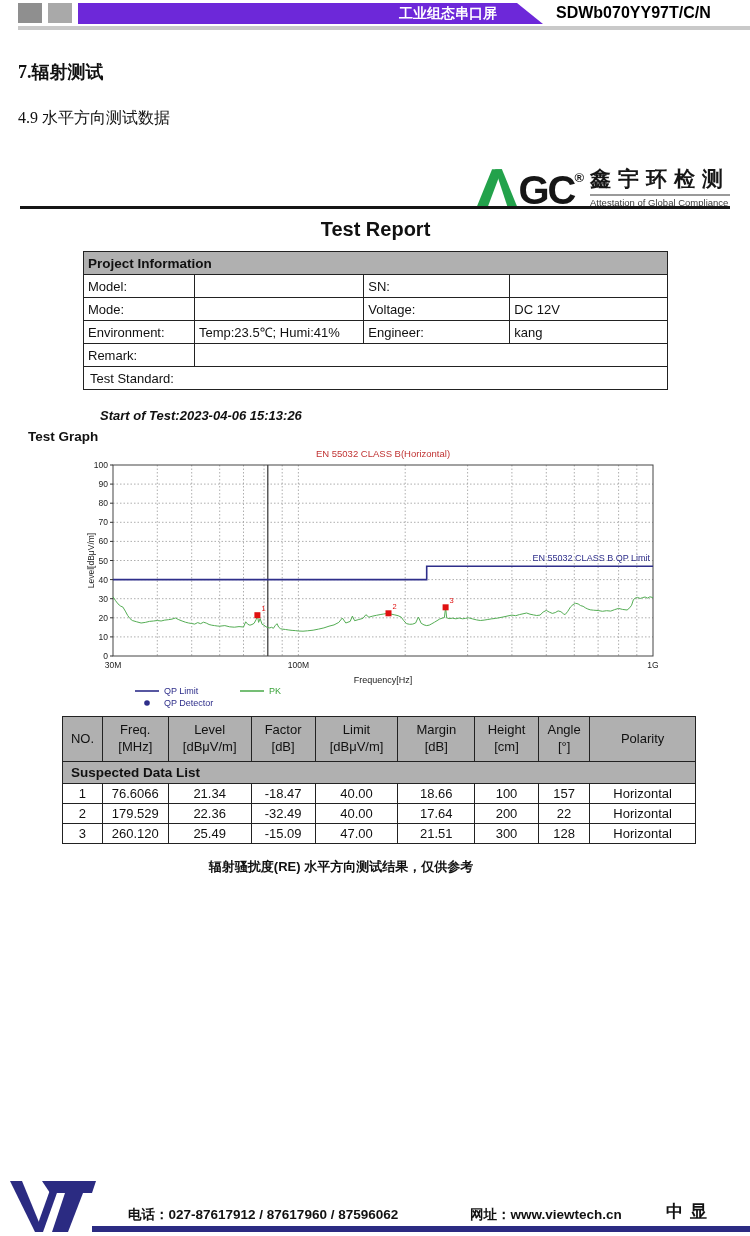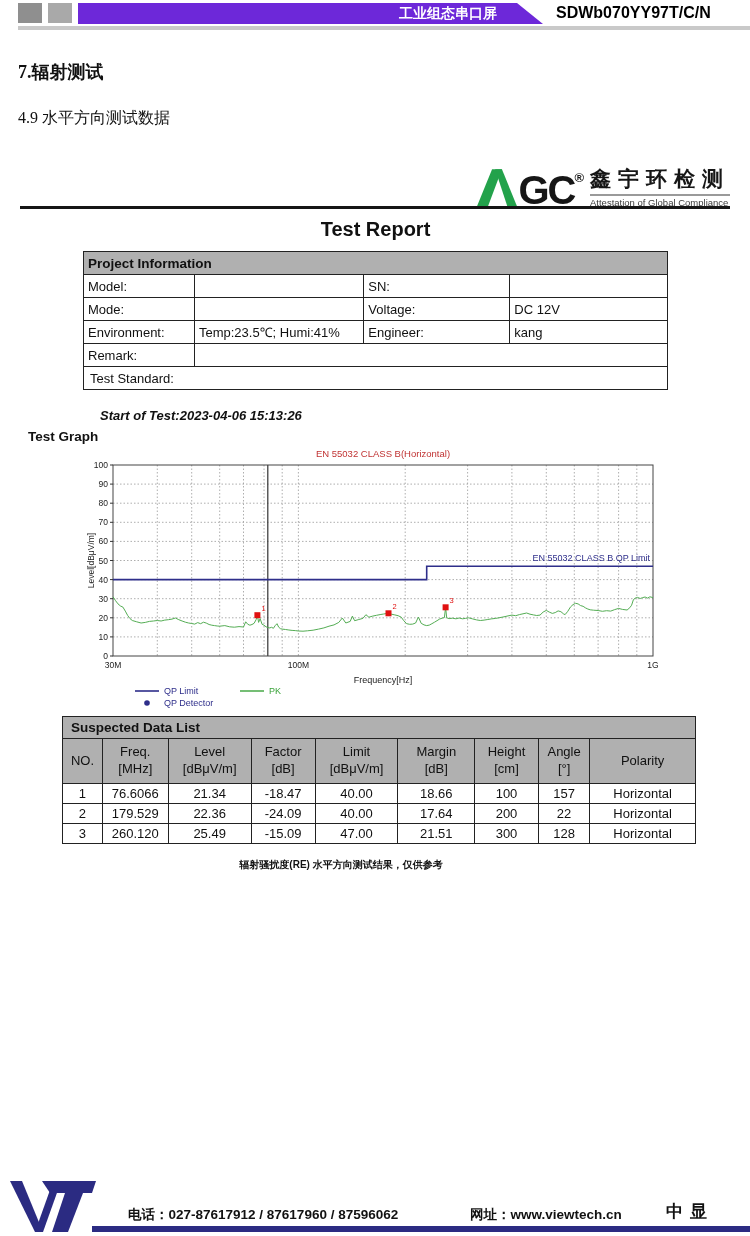--- a/index.html
+++ b/index.html
@@ -36,21 +36,21 @@
   .ptable .left{text-align:left;padding-left:6px;}
   .start{position:absolute;left:100px;top:408px;font-weight:bold;font-style:italic;font-size:13px;}
   .glabel{position:absolute;left:28px;top:429px;font-weight:bold;font-size:13.5px;}
   .chart{position:absolute;left:85px;top:446px;width:612px;height:267px;}
   
   .stable{position:absolute;left:62px;top:716px;width:634px;font-size:13px;table-layout:fixed;}
   .stable th,.stable td{border:1.5px solid #222;text-align:center;padding:0 2px;overflow:hidden;}
   .stable .title{font-weight:bold;font-size:13.5px;text-align:left;padding:3px 0 3px 8px;}
   .stable .ch{height:44px;font-weight:normal;line-height:1.3;}
   .stable td{height:19px;}
-  .caption{position:absolute;left:0;top:858px;width:682px;text-align:center;font-weight:bold;font-size:10px;}
+  .caption{position:absolute;left:0;top:858px;width:682px;text-align:center;font-weight:bold;font-size:13px;}
   
   .vt{position:absolute;left:8px;top:1178px;}
   .fbar{position:absolute;left:92px;top:1226px;width:658px;height:6px;}
   .fphone{position:absolute;left:128px;top:1206px;font-weight:bold;font-size:13.5px;text-align:center;}
   .fsite{position:absolute;left:470px;top:1206px;font-weight:bold;font-size:13.5px;}
   .fbrand{position:absolute;left:666px;top:1200px;font-weight:bold;font-size:17px;letter-spacing:7px;}
 </style>
 </head>
 <body>
 
@@ -200,52 +200,52 @@
         <col style="width:10.4%">
         <col style="width:13.1%">
         <col style="width:10.1%">
       <col style="width:13.1%">
         <col style="width:12.1%">
         <col style="width:10.1%">
         <col style="width:8.1%">
         <col style="width:16.7%">
     </colgroup>
     <tbody>
-        <tr>
-      <th class="gray title" colspan="9">Suspected Data List</th>
-    </tr>
-    <tr id="sus-head">
+        <tr id="sus-head">
           <th class="gray ch">NO.</th>
           <th class="gray ch">Freq.<br>[MHz]</th>
           <th class="gray ch">Level<br>[dBμV/m]</th>
           <th class="gray ch">Factor<br>[dB]</th>
           <th class="gray ch">Limit<br>[dBμV/m]</th>
           <th class="gray ch">Margin<br>[dB]</th>
           <th class="gray ch">Height<br>[cm]</th>
           <th class="gray ch">Angle<br>[°]</th>
           <th class="gray ch">Polarity</th>
         </tr>
+    <tr>
+      <th class="gray title" colspan="9">Suspected Data List</th>
+    </tr>
     </tbody>
       <tbody id="sus-body">
         <tr>
           <td>1</td>
           <td>76.6066</td>
           <td>21.34</td>
           <td>-18.47</td>
           <td>40.00</td>
           <td>18.66</td>
           <td>100</td>
           <td>157</td>
           <td>Horizontal</td>
         </tr>
         <tr>
           <td>2</td>
           <td>179.529</td>
           <td>22.36</td>
-          <td>-24.09</td>
+          <td>-32.49</td>
           <td>40.00</td>
           <td>17.64</td>
           <td>200</td>
           <td>22</td>
           <td>Horizontal</td>
         </tr>
         <tr>
           <td>3</td>
           <td>260.120</td>
           <td>25.49</td>

